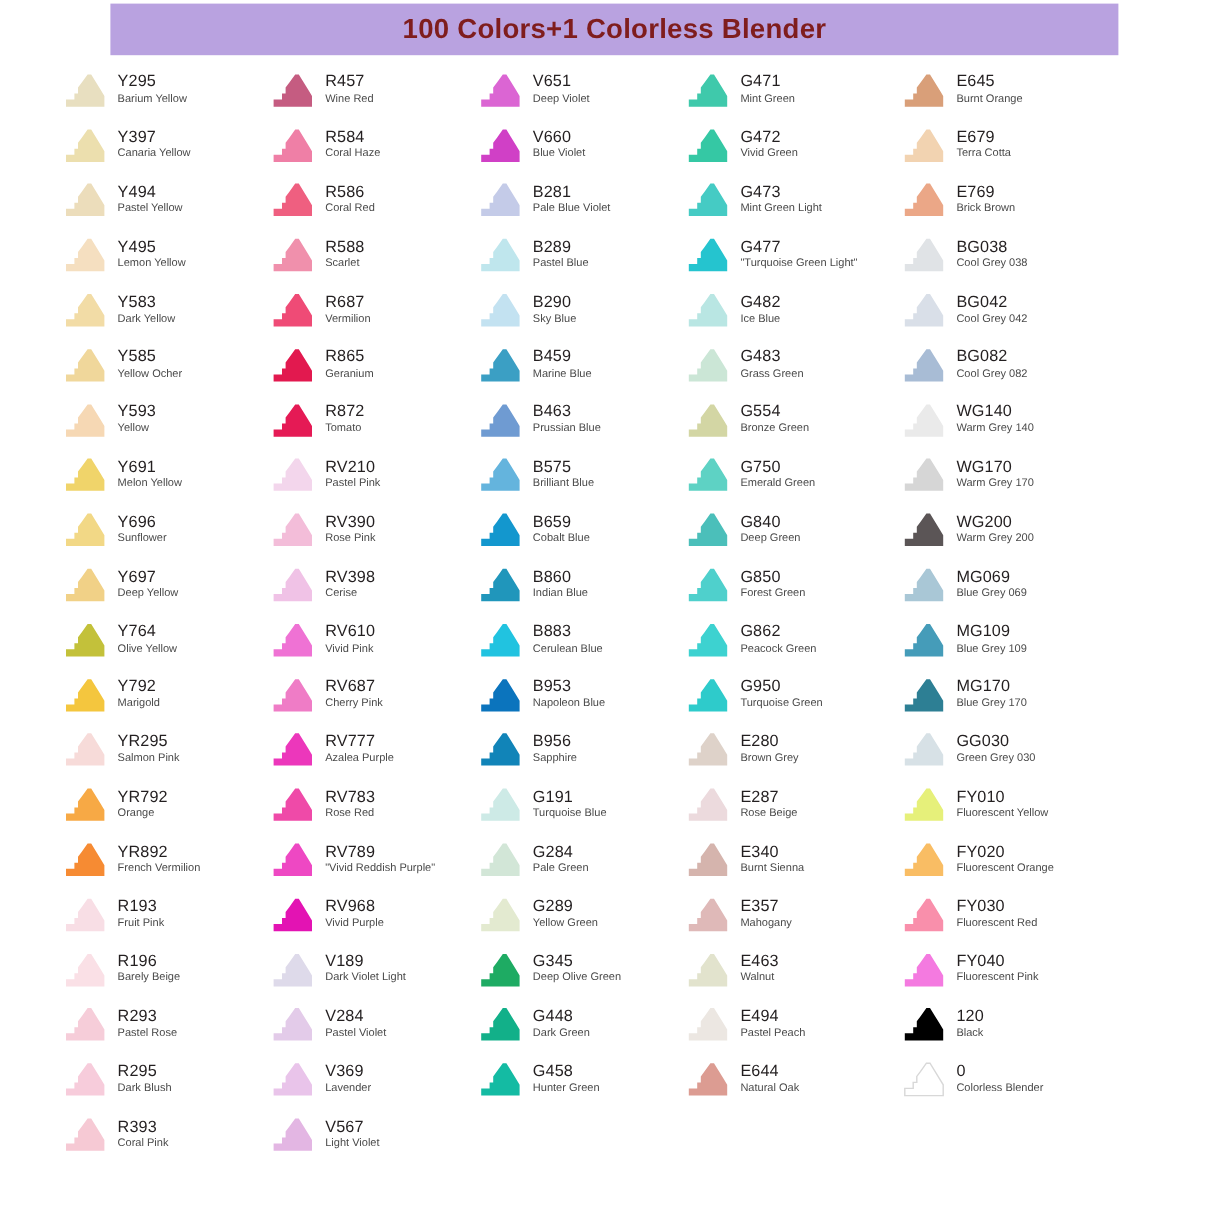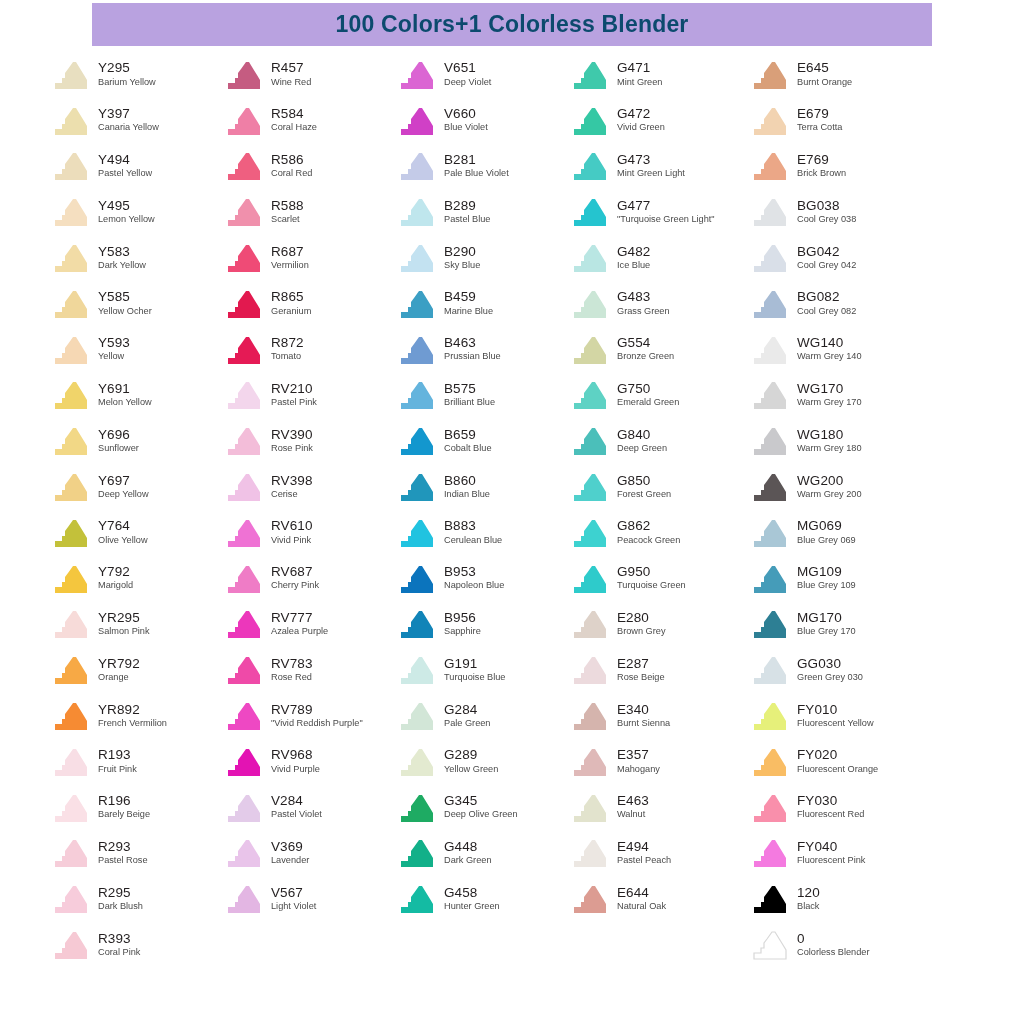--- a/index.html
+++ b/index.html
@@ -19,21 +19,21 @@
     left: 92px;
     top: 3px;
     width: 840px;
     height: 43px;
     background: #b9a2e0;
     display: flex;
     align-items: center;
     justify-content: center;
   }
   #header-title {
-    color: #0c4a6e;
+    color: #7f1d1d;
     font-size: 23px;
     font-weight: bold;
     letter-spacing: 0.2px;
     white-space: nowrap;
   }
 
   #grid {
     position: absolute;
     left: 0;
     top: 52px;
@@ -497,20 +497,31 @@
           </svg>
         </div>
         <div class="labels">
           <div class="code">RV968</div>
           <div class="cname">Vivid Purple</div>
         </div>
       </div>
       <div class="swatch-row">
         <div class="nib">
           <svg viewBox="0 0 40 32" xmlns="http://www.w3.org/2000/svg">
+            <path class="body" d="M 4 30 L 4 24 L 11 24 L 11 19 L 14 19 L 14 14 L 17 10 L 22 3 L 25 3 L 33 16 L 36 21 L 36 30 Z" fill="#dedaea"></path>
+          </svg>
+        </div>
+        <div class="labels">
+          <div class="code">V189</div>
+          <div class="cname">Dark Violet Light</div>
+        </div>
+      </div>
+      <div class="swatch-row">
+        <div class="nib">
+          <svg viewBox="0 0 40 32" xmlns="http://www.w3.org/2000/svg">
             <path class="body" d="M 4 30 L 4 24 L 11 24 L 11 19 L 14 19 L 14 14 L 17 10 L 22 3 L 25 3 L 33 16 L 36 21 L 36 30 Z" fill="#e3cbe9"></path>
           </svg>
         </div>
         <div class="labels">
           <div class="code">V284</div>
           <div class="cname">Pastel Violet</div>
         </div>
       </div>
       <div class="swatch-row">
         <div class="nib">
@@ -1037,31 +1048,20 @@
       </div>
       <div class="swatch-row">
         <div class="nib">
           <svg viewBox="0 0 40 32" xmlns="http://www.w3.org/2000/svg">
             <path class="body" d="M 4 30 L 4 24 L 11 24 L 11 19 L 14 19 L 14 14 L 17 10 L 22 3 L 25 3 L 33 16 L 36 21 L 36 30 Z" fill="#d6d6d6"></path>
           </svg>
         </div>
         <div class="labels">
           <div class="code">WG170</div>
           <div class="cname">Warm Grey 170</div>
-        </div>
-      </div>
-      <div class="swatch-row">
-        <div class="nib">
-          <svg viewBox="0 0 40 32" xmlns="http://www.w3.org/2000/svg">
-            <path class="body" d="M 4 30 L 4 24 L 11 24 L 11 19 L 14 19 L 14 14 L 17 10 L 22 3 L 25 3 L 33 16 L 36 21 L 36 30 Z" fill="#c9c9cc"></path>
-          </svg>
-        </div>
-        <div class="labels">
-          <div class="code">WG180</div>
-          <div class="cname">Warm Grey 180</div>
         </div>
       </div>
       <div class="swatch-row">
         <div class="nib">
           <svg viewBox="0 0 40 32" xmlns="http://www.w3.org/2000/svg">
             <path class="body" d="M 4 30 L 4 24 L 11 24 L 11 19 L 14 19 L 14 14 L 17 10 L 22 3 L 25 3 L 33 16 L 36 21 L 36 30 Z" fill="#5b5556"></path>
           </svg>
         </div>
         <div class="labels">
           <div class="code">WG200</div>

